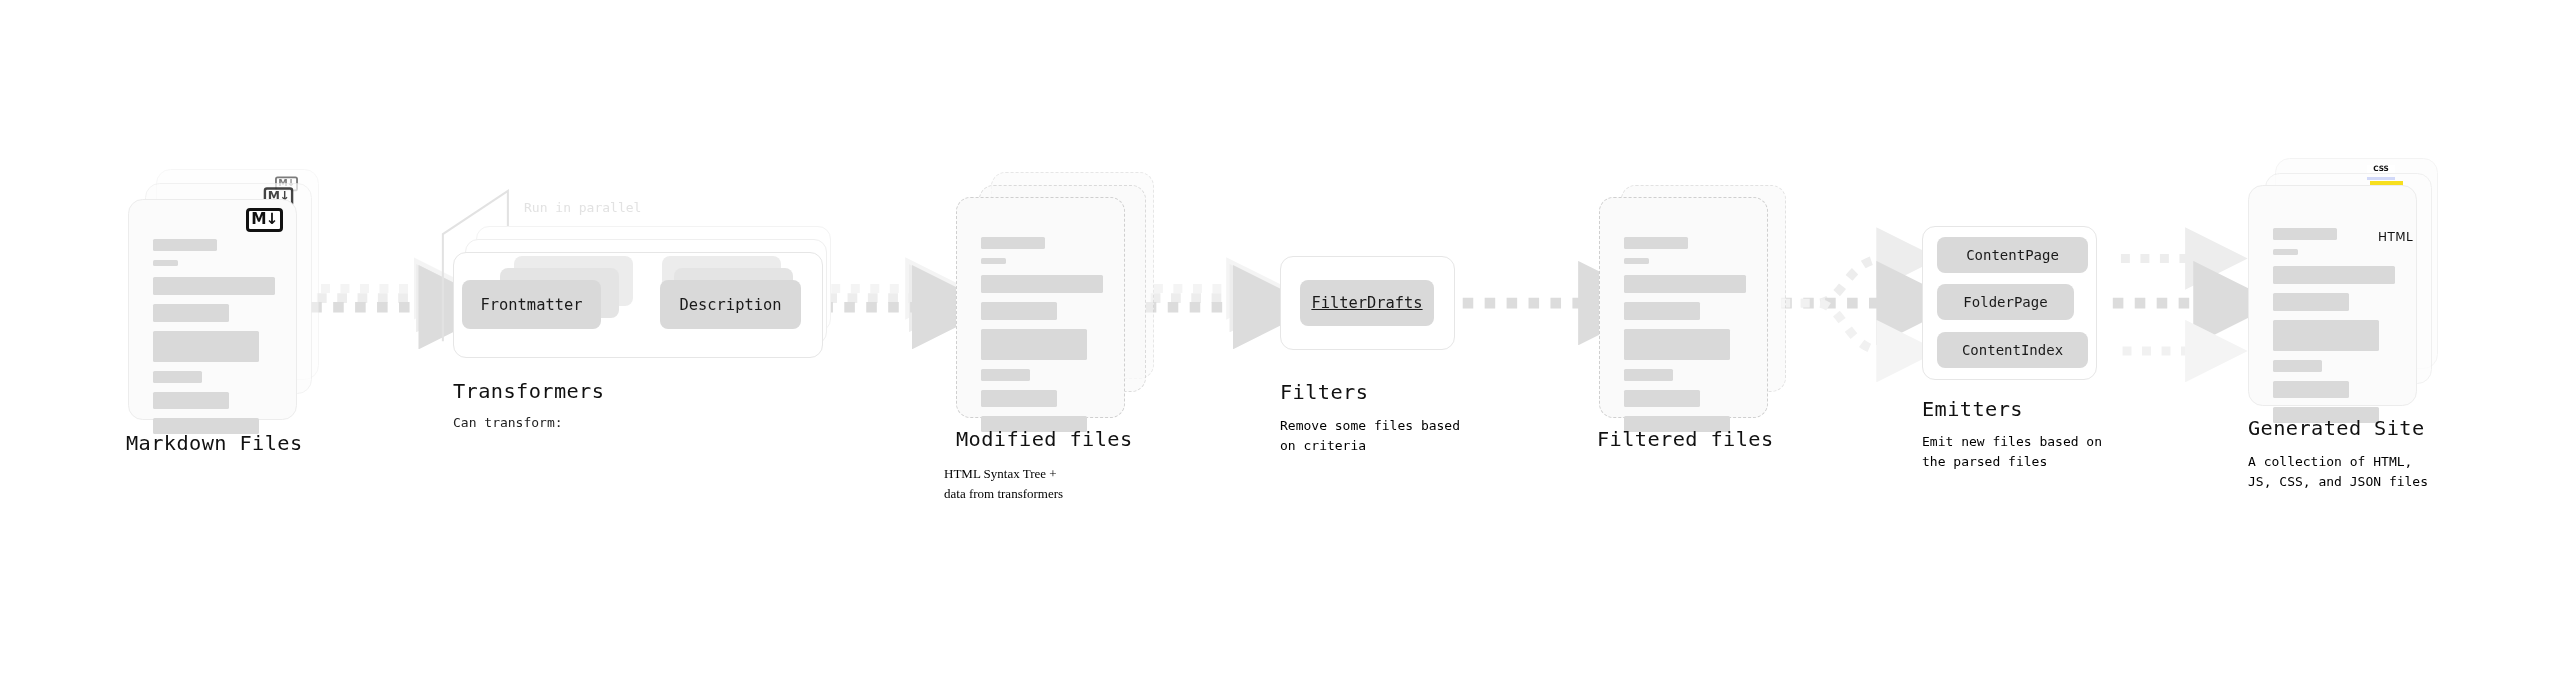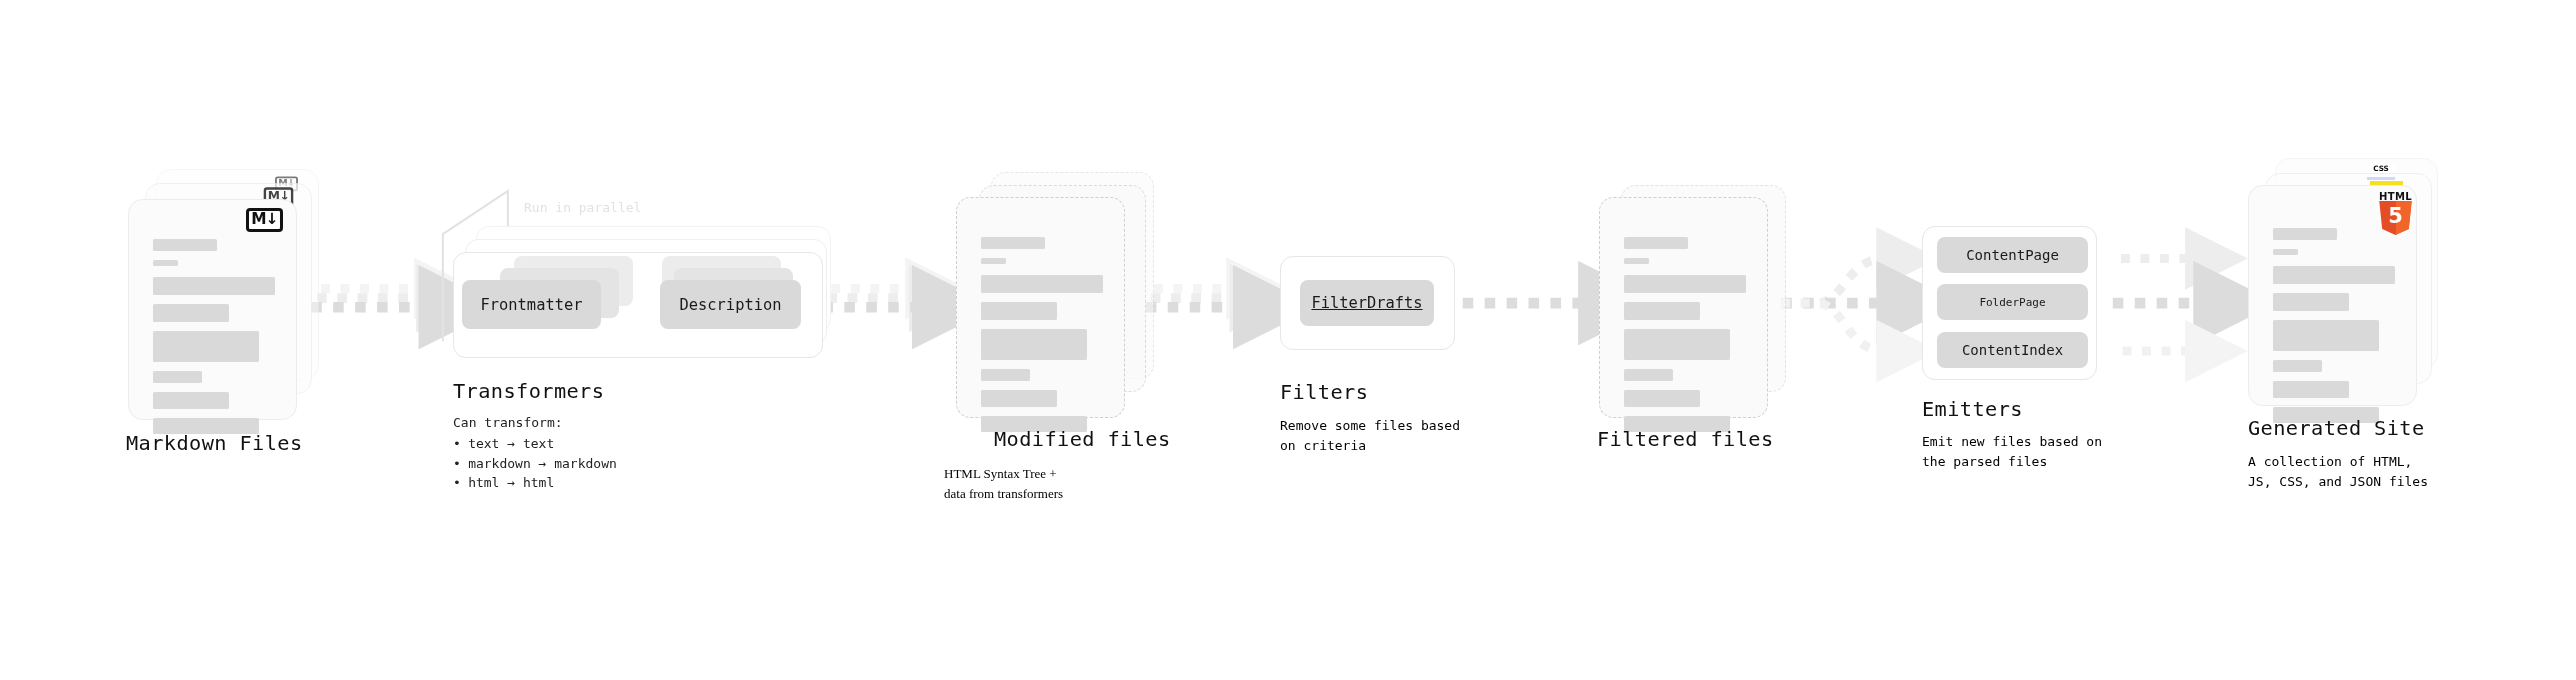--- a/index.html
+++ b/index.html
@@ -35,22 +35,23 @@
   }
   .md-badge.s1 { transform: scale(.62); opacity:.55; }
   .md-badge.s2 { transform: scale(.80); opacity:.78; }
 
   .html5 {
     position: absolute; width: 37px; height: 42px;
     display: flex; flex-direction: column; align-items: center;
   }
   .html5 .cap {
     font-family: "DejaVu Sans", "Liberation Sans", sans-serif;
-    font-size: 10px; font-weight: 700; color: #111; letter-spacing: 0.4px;
+    font-size: 12px; font-weight: 400; color: #111; letter-spacing: 0.4px;
     line-height: 8.1px;
+    margin-top: 40px;
   }
   .html5 .shield {
     width: 32.5px; height: 36px; background: #e44d26; position: relative;
     clip-path: polygon(0% 0%, 100% 0%, 91% 82%, 50% 100%, 9% 82%);
   }
   .html5 .shield::before {
     content:""; position:absolute; left:50%; top:0; width:50%; height:100%;
     background:#f16529;
     clip-path: polygon(0% 0%, 100% 0%, 83% 82%, 0% 100%);
   }
@@ -220,44 +221,39 @@
                 background:#ececec;"></div>
     <div class="chip" style="position:absolute; left:674px; top:268px; width:119px; height:50px;
                 background:#e4e4e4;"></div>
     <div class="chip" style="position:absolute; left:660px; top:280px; width:141px; height:49px;
                 font-size:15.4px;">Description</div>
 
     <div class="title" style="left:453px; top:379px;">Transformers</div>
 
     <div class="sublist" style="left:453px; top:413px;">
       <div>Can transform:</div>
-      <ul>
-        <li>text → text</li>
-        <li>markdown → markdown</li>
-        <li>html → html</li>
-      </ul>
     </div>
   </div>
 
   <div>
     <div class="doc dashed" style="left:991px; top:172px; width:163px; height:207px; opacity:.5;"></div>
     <div class="doc dashed" style="left:979px; top:185px; width:167px; height:207px; opacity:.75;"></div>
     <div class="doc dashed" style="left:956px; top:197px; width:169px; height:221px;">
       <div class="bars">
         <div class="bar" style="width:52%; height:12.2px;"></div>
         <div class="bar" style="width:20%; height:5.7px; margin-bottom:11.4px;"></div>
         <div class="bar" style="width:100%; height:18px;"></div>
         <div class="bar" style="width:62%; height:18px;"></div>
         <div class="bar" style="width:87%; height:31px;"></div>
         <div class="bar" style="width:40%; height:12.2px;"></div>
         <div class="bar" style="width:62%; height:16.3px;"></div>
         <div class="bar" style="width:87%; height:16.3px;"></div>
       </div>
     </div>
-    <div class="title" style="left:956px; top:427px;margin-left:38px;">Modified files</div>
+    <div class="title" style="left:956px; top:427px;">Modified files</div>
     <div class="sub" style="left:944px; top:464px;font-family:Liberation Serif, serif;">HTML Syntax Tree +
 data from transformers</div>
   </div>
 
   <div>
     <div class="pbox" style="left:1280px; top:256px; width:175px; height:94px;"></div>
     <div class="chip" style="position:absolute; left:1300px; top:280px; width:134px; height:46px;
                 font-size:15.4px;text-decoration:underline;">FilterDrafts</div>
     <div class="title" style="left:1280px; top:380px;">Filters</div>
     <div class="sub" style="left:1280px; top:416px;">Remove some files based
@@ -278,22 +274,22 @@
         <div class="bar" style="width:87%; height:16.3px;"></div>
       </div>
     </div>
     <div class="title" style="left:1597px; top:427px;">Filtered files</div>
   </div>
 
   <div>
     <div class="pbox" style="left:1922px; top:226px; width:175px; height:154px;"></div>
     <div class="chip" style="position:absolute; left:1937px; top:237px; width:151px; height:36px;
                 font-size:14px;">ContentPage</div>
-    <div class="chip" style="position:absolute; left:1937px; top:284px; width:151px; height:36px;
-                font-size:11px;">FolderPage</div>
+    <div class="chip" style="position:absolute; left:1937px; top:284px; width:137px; height:36px;
+                font-size:14px;">FolderPage</div>
     <div class="chip" style="position:absolute; left:1937px; top:332px; width:151px; height:36px;
                 font-size:14px;">ContentIndex</div>
     <div class="title" style="left:1922px; top:397px;">Emitters</div>
     <div class="sub" style="left:1922px; top:432px;">Emit new files based on
 the parsed files</div>
   </div>
 
   <div>
     <div class="doc ghost" style="left:2275px; top:158px; width:163px; height:211px; opacity:.6;"></div>
     <div class="css-badge" style="left:2367px; top:165px;">CSS</div>

